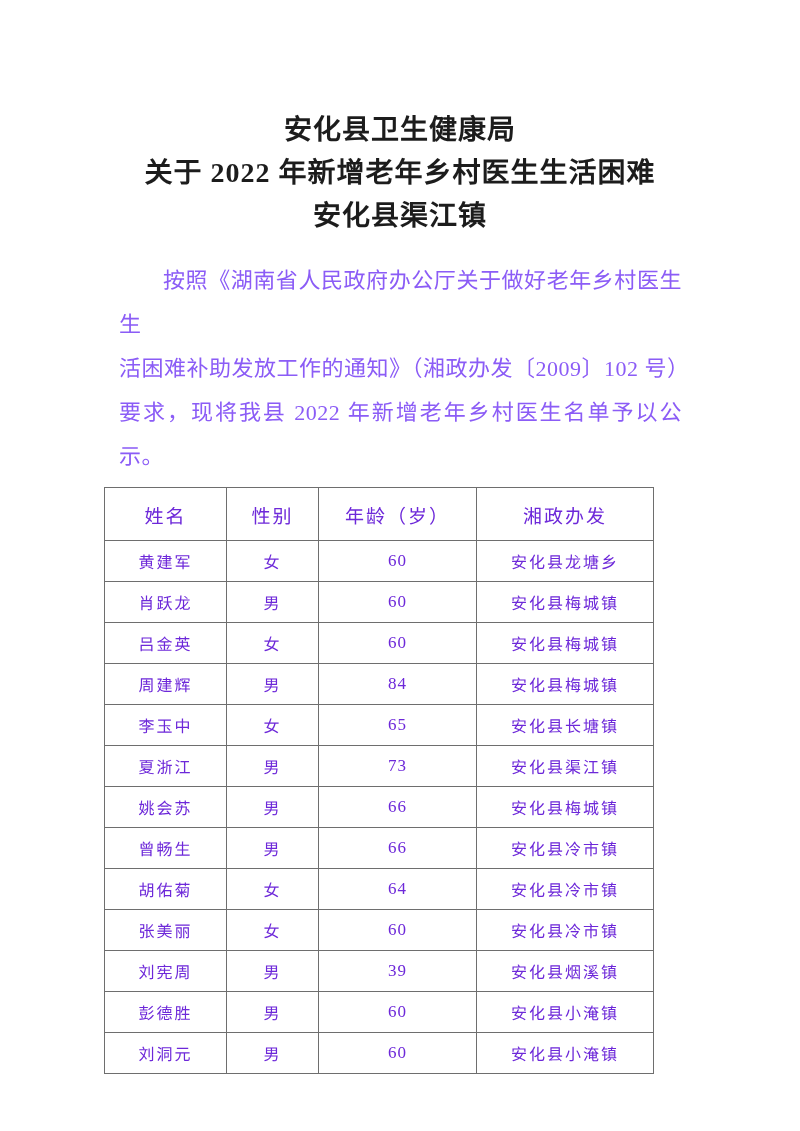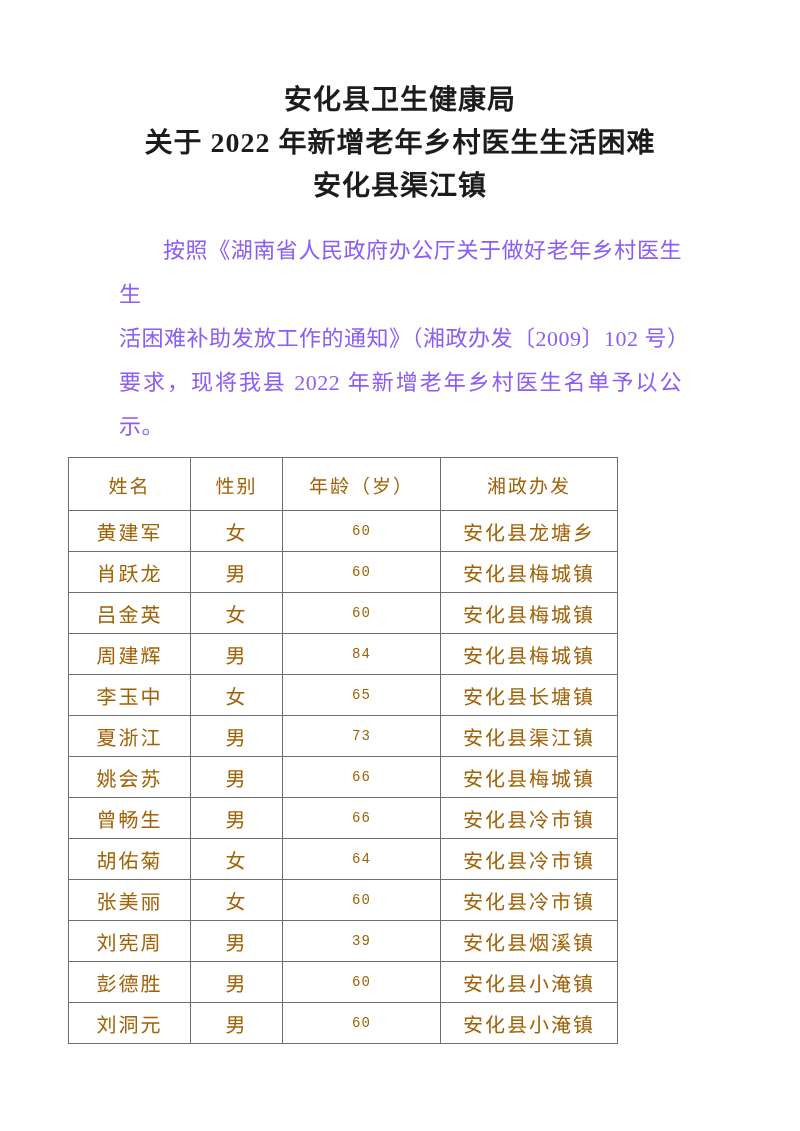--- a/index.html
+++ b/index.html
@@ -10,21 +10,21 @@
   }
   .page {
     position: relative;
     width: 800px;
     height: 1131px;
     background: #ffffff;
     overflow: hidden;
   }
   
   .title-block {
-    padding-top: 78px;
+    padding-top: 108px;
     text-align: center;
     color: #1c1c1c;
     font-weight: bold;
     font-size: 28px;
     line-height: 43px;
     letter-spacing: 1px;
   }
   
   .paragraph {
     margin: 22px 118px 0 119px;
@@ -34,40 +34,40 @@
     letter-spacing: 0.5px;
   }
   .para-line {
     text-align: justify;
     text-align-last: justify;
   }
   .para-line.first { text-indent: 44px; }
   .para-line.last  { text-align-last: left; }
   
   table.doctor-table {
-    margin: 8px 0 0 68px;
+    margin: 8px 0 0 104px;
     width: 549px;
     border-collapse: collapse;
     table-layout: fixed;
-    color: #a16207;
+    color: #6d28d9;
     font-size: 19px;
   }
   table.doctor-table th,
   table.doctor-table td {
     border: 1px solid #6e6e6e;
     text-align: center;
     vertical-align: middle;
     font-weight: normal;
     letter-spacing: 2px;
     overflow: hidden;
     white-space: nowrap;
   }
   table.doctor-table th { height: 53px; }
-  table.doctor-table td { height: 41px; font-size: 20px; }
-  table.doctor-table td.col-2 { letter-spacing: 1px; font-size: 14px; font-family: Liberation Mono, monospace; }
+  table.doctor-table td { height: 41px; font-size: 16px; }
+  table.doctor-table td.col-2 { letter-spacing: 1px; font-size: 17px; }
 </style>
 </head>
 <body>
 
 <div class="page">
 
   <div class="title-block">
     <div>安化县卫生健康局</div>
     <div>关于 2022 年新增老年乡村医生生活困难</div>
     <div>安化县渠江镇</div>

